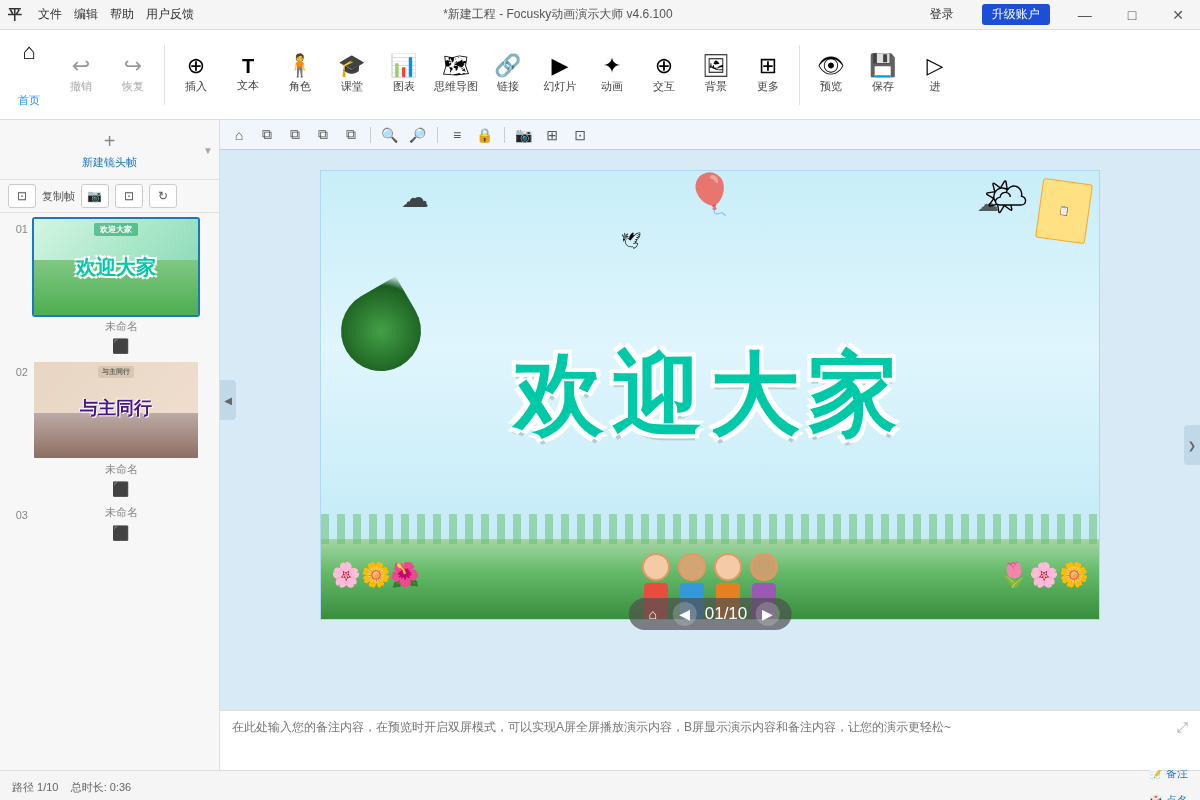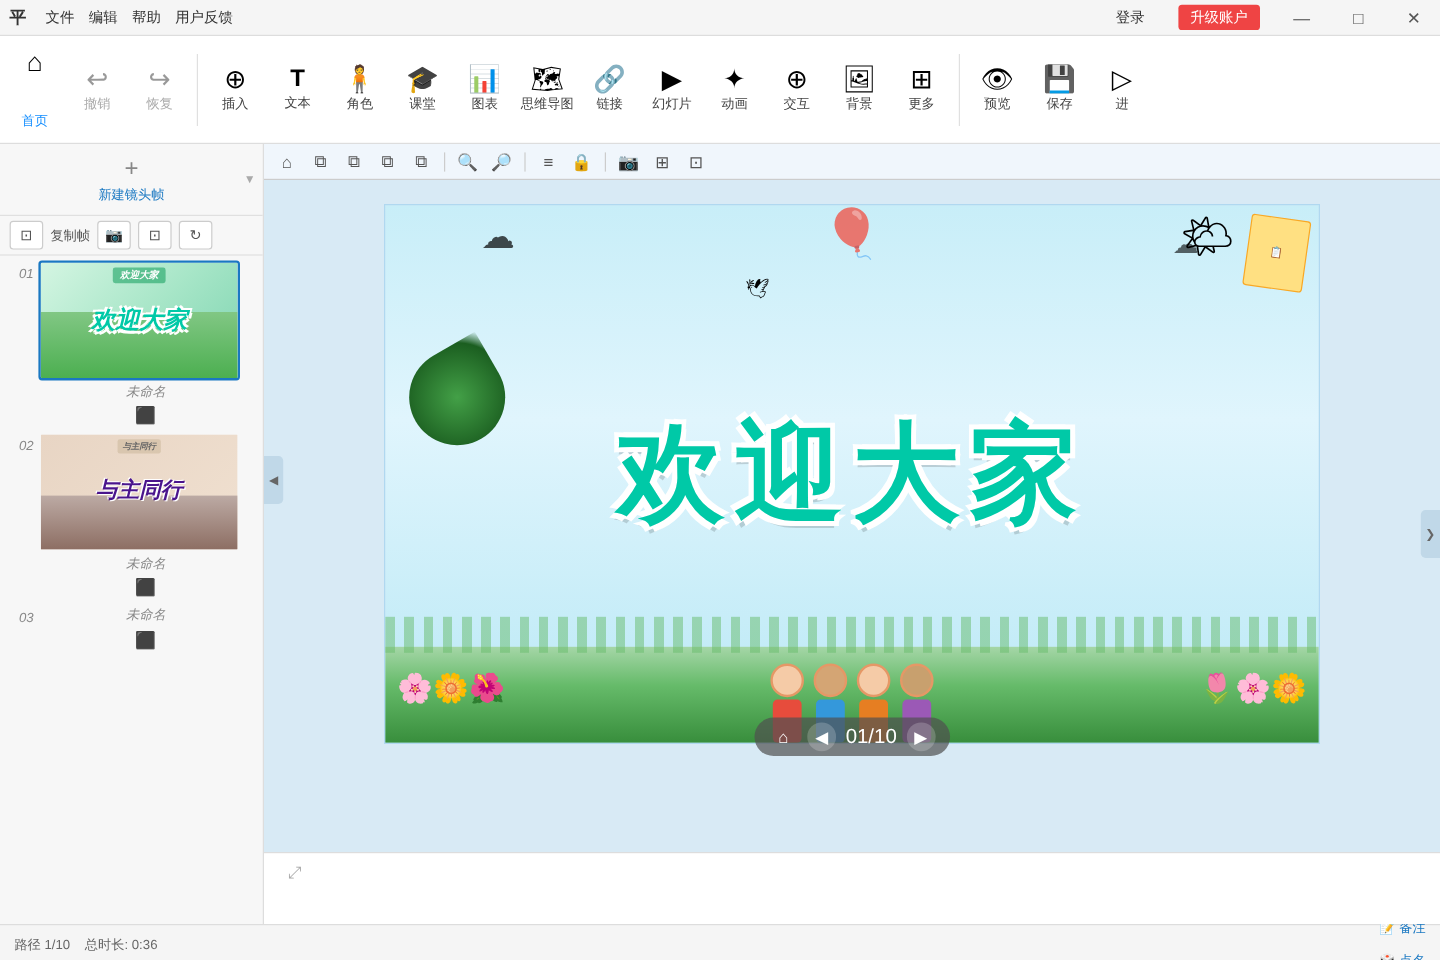--- a/index.html
+++ b/index.html
@@ -16,21 +16,21 @@
       padding: 0 8px;
       user-select: none;
     }
     #titlebar-left { display: flex; align-items: center; gap: 16px; }
     #titlebar-logo { font-weight: bold; font-size: 14px; color: #333; }
     #titlebar-menu { display: flex; gap: 12px; }
     #titlebar-menu span { font-size: 12px; color: #333; cursor: pointer; }
     #titlebar-center { font-size: 12px; color: #555; }
     #titlebar-right { display: flex; align-items: center; gap: 20px; }
     .btn-login { font-size: 12px; color: #333; cursor: pointer; padding: 2px 8px; }
-    .btn-upgrade { font-size: 12px; color: #fff; background: #ef4444; border: none; border-radius: 3px; padding: 2px 10px; cursor: pointer; }
+    .btn-upgrade { font-size: 12px; color: #fff; background: #1d4ed8; border: none; border-radius: 3px; padding: 2px 10px; cursor: pointer; }
     .win-btn { font-size: 14px; color: #555; cursor: pointer; padding: 0 8px; }
 
     
     #toolbar {
       height: 90px;
       background: #fff;
       border-bottom: 1px solid #ddd;
       display: flex;
       align-items: center;
       padding: 0 4px;
@@ -118,21 +118,20 @@
     #slide-list {
       flex: 1;
       overflow-y: auto;
       padding: 4px 8px;
     }
     .slide-item {
       display: flex;
       align-items: flex-start;
       margin-bottom: 4px;
       position: relative;
-      font-style: italic;
     }
     .slide-num {
       width: 20px;
       font-size: 11px;
       color: #888;
       padding-top: 6px;
       text-align: right;
       margin-right: 4px;
     }
     .slide-thumb-wrap {
@@ -500,20 +499,21 @@
 <div id="titlebar">
   <div id="titlebar-left">
     <span id="titlebar-logo">平</span>
     <div id="titlebar-menu">
       <span>文件</span>
       <span>编辑</span>
       <span>帮助</span>
       <span>用户反馈</span>
     </div>
   </div>
+  <div id="titlebar-center">*新建工程 - Focusky动画演示大师 v4.6.100</div>
   <div id="titlebar-right">
     <span class="btn-login">登录</span>
     <button class="btn-upgrade">升级账户</button>
     <span class="win-btn">—</span>
     <span class="win-btn">□</span>
     <span class="win-btn close">✕</span>
   </div>
 </div>
 
 <div id="toolbar">
@@ -735,20 +735,21 @@
       <div id="slide-nav">
         <button class="nav-home">⌂</button>
         <button class="nav-btn">◀</button>
         <span class="nav-counter">01/10</span>
         <button class="nav-btn">▶</button>
       </div>
 
     </div>
 
     <div id="notes-area">
+      <textarea id="notes-input" placeholder="在此处输入您的备注内容，在预览时开启双屏模式，可以实现A屏全屏播放演示内容，B屏显示演示内容和备注内容，让您的演示更轻松~" style=""></textarea>
       <span id="notes-expand">⤢</span>
     </div>
 
     <div id="right-arrow">❯</div>
 
   </div>
 
 </div>
 
 <div id="statusbar">

